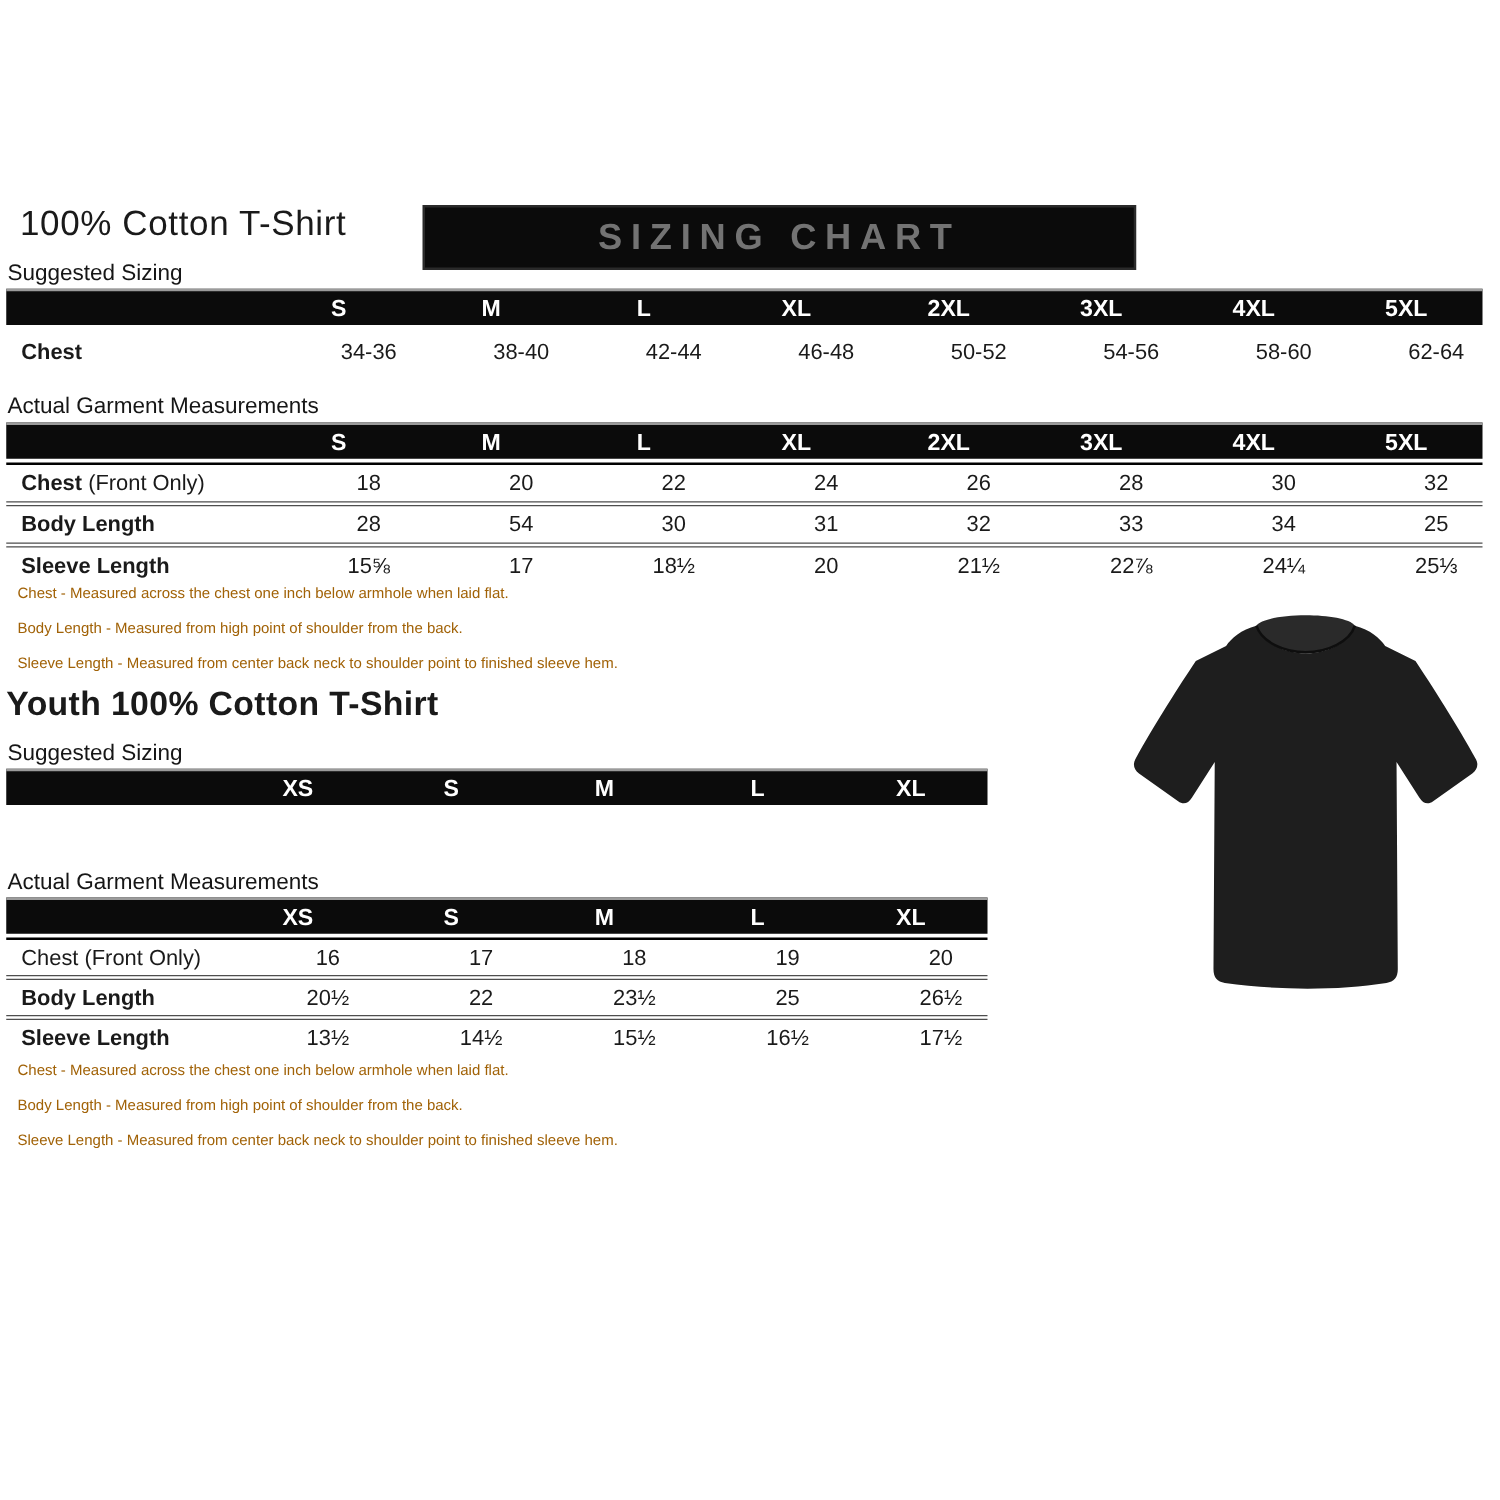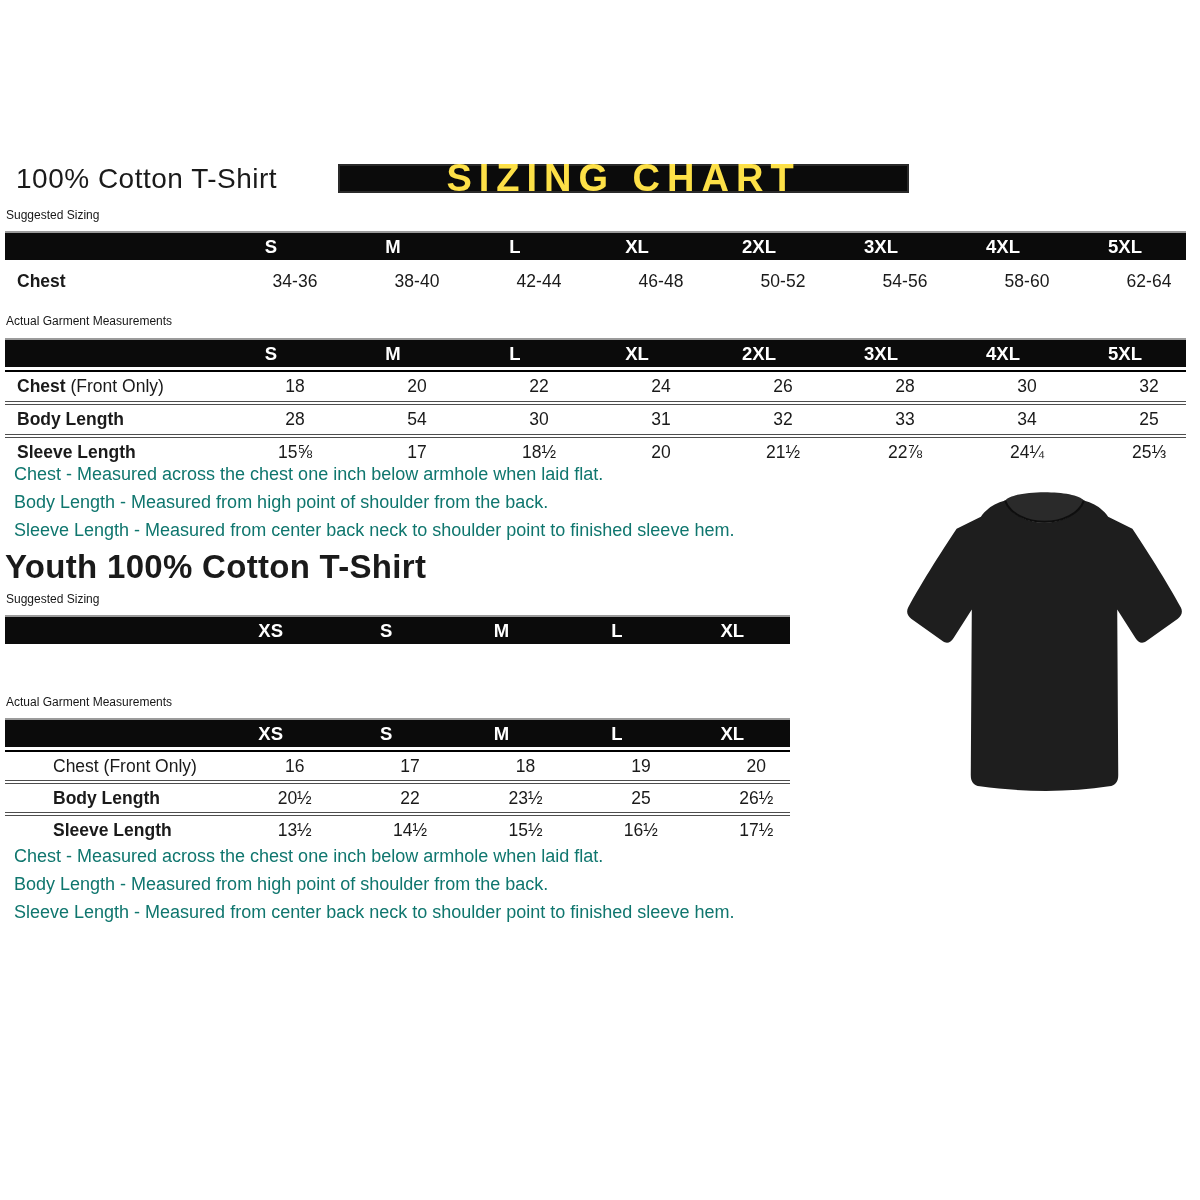--- a/index.html
+++ b/index.html
@@ -4,41 +4,41 @@
 <style>
   html,body{margin:0;padding:0;}
   body{
     width:1200px;height:1200px;background:#ffffff;position:relative;overflow:hidden;
     font-family:"Liberation Sans", sans-serif;color:#1a1a1a;
     -webkit-font-smoothing:antialiased;
   }
   .abs{position:absolute;}
   .title{left:16px;top:163px;font-size:28px;font-weight:400;letter-spacing:.5px;}
   .banner{
-    left:340px;top:166px;width:567px;height:25px;background:#0b0b0b;color:#fde047;
+    left:340px;top:166px;width:567px;height:48px;background:#0b0b0b;color:#737373;
     display:flex;align-items:center;justify-content:center;
-    font-weight:700;font-size:38px;letter-spacing:7px;box-shadow:0 0 0 2px #2a2a2a;
+    font-weight:700;font-size:29px;letter-spacing:7px;box-shadow:0 0 0 2px #2a2a2a;
   }
-  .sec{left:6px;font-size:12px;font-weight:400;color:#161616;}
-  .ytitle{left:5px;top:548px;font-size:33px;font-weight:700;letter-spacing:.3px;}
+  .sec{left:6px;font-size:18px;font-weight:400;color:#161616;}
+  .ytitle{left:5px;top:548px;font-size:27px;font-weight:700;letter-spacing:.3px;}
   .tbl{position:absolute;}
   .grid-adult{display:grid;grid-template-columns:205px repeat(8,1fr);}
-  .grid-youth{display:grid;grid-template-columns:172px repeat(5,1fr);padding-left:36px;}
+  .grid-youth{display:grid;grid-template-columns:172px repeat(5,1fr);}
   .hdr{background:#0b0b0b;color:#fff;height:27px;line-height:27px;margin-bottom:3px;
        border-top:2px solid #9b9b9b;}
   .hdr .cell{font-weight:700;font-size:18.5px;}
   .cell{text-align:center;font-size:17.5px;white-space:nowrap;}
   .lbl{text-align:left;padding-left:12px;}
   .b{font-weight:700;}
   .row{align-items:center;gap:48px;}
   .row.sug{height:36px;line-height:36px;}
   .row.act{height:29px;line-height:27px;}
   .sep1{border-top:2px solid #000000;}
   .sep2{border-top:4px double #4e4e4e;}
-  .notes p{margin:0;font-size:18px;line-height:28px;color:#0f766e;}
+  .notes p{margin:0;font-size:12px;line-height:28px;color:#a16207;}
   .notes{left:14px;}
   .tshirt{left:892px;top:476px;width:303px;height:344px;}
 </style>
 </head>
 <body>
 
 <div>
 
   <div class="abs title">100% Cotton T-Shirt</div>
   <div class="abs banner">SIZING CHART</div>

